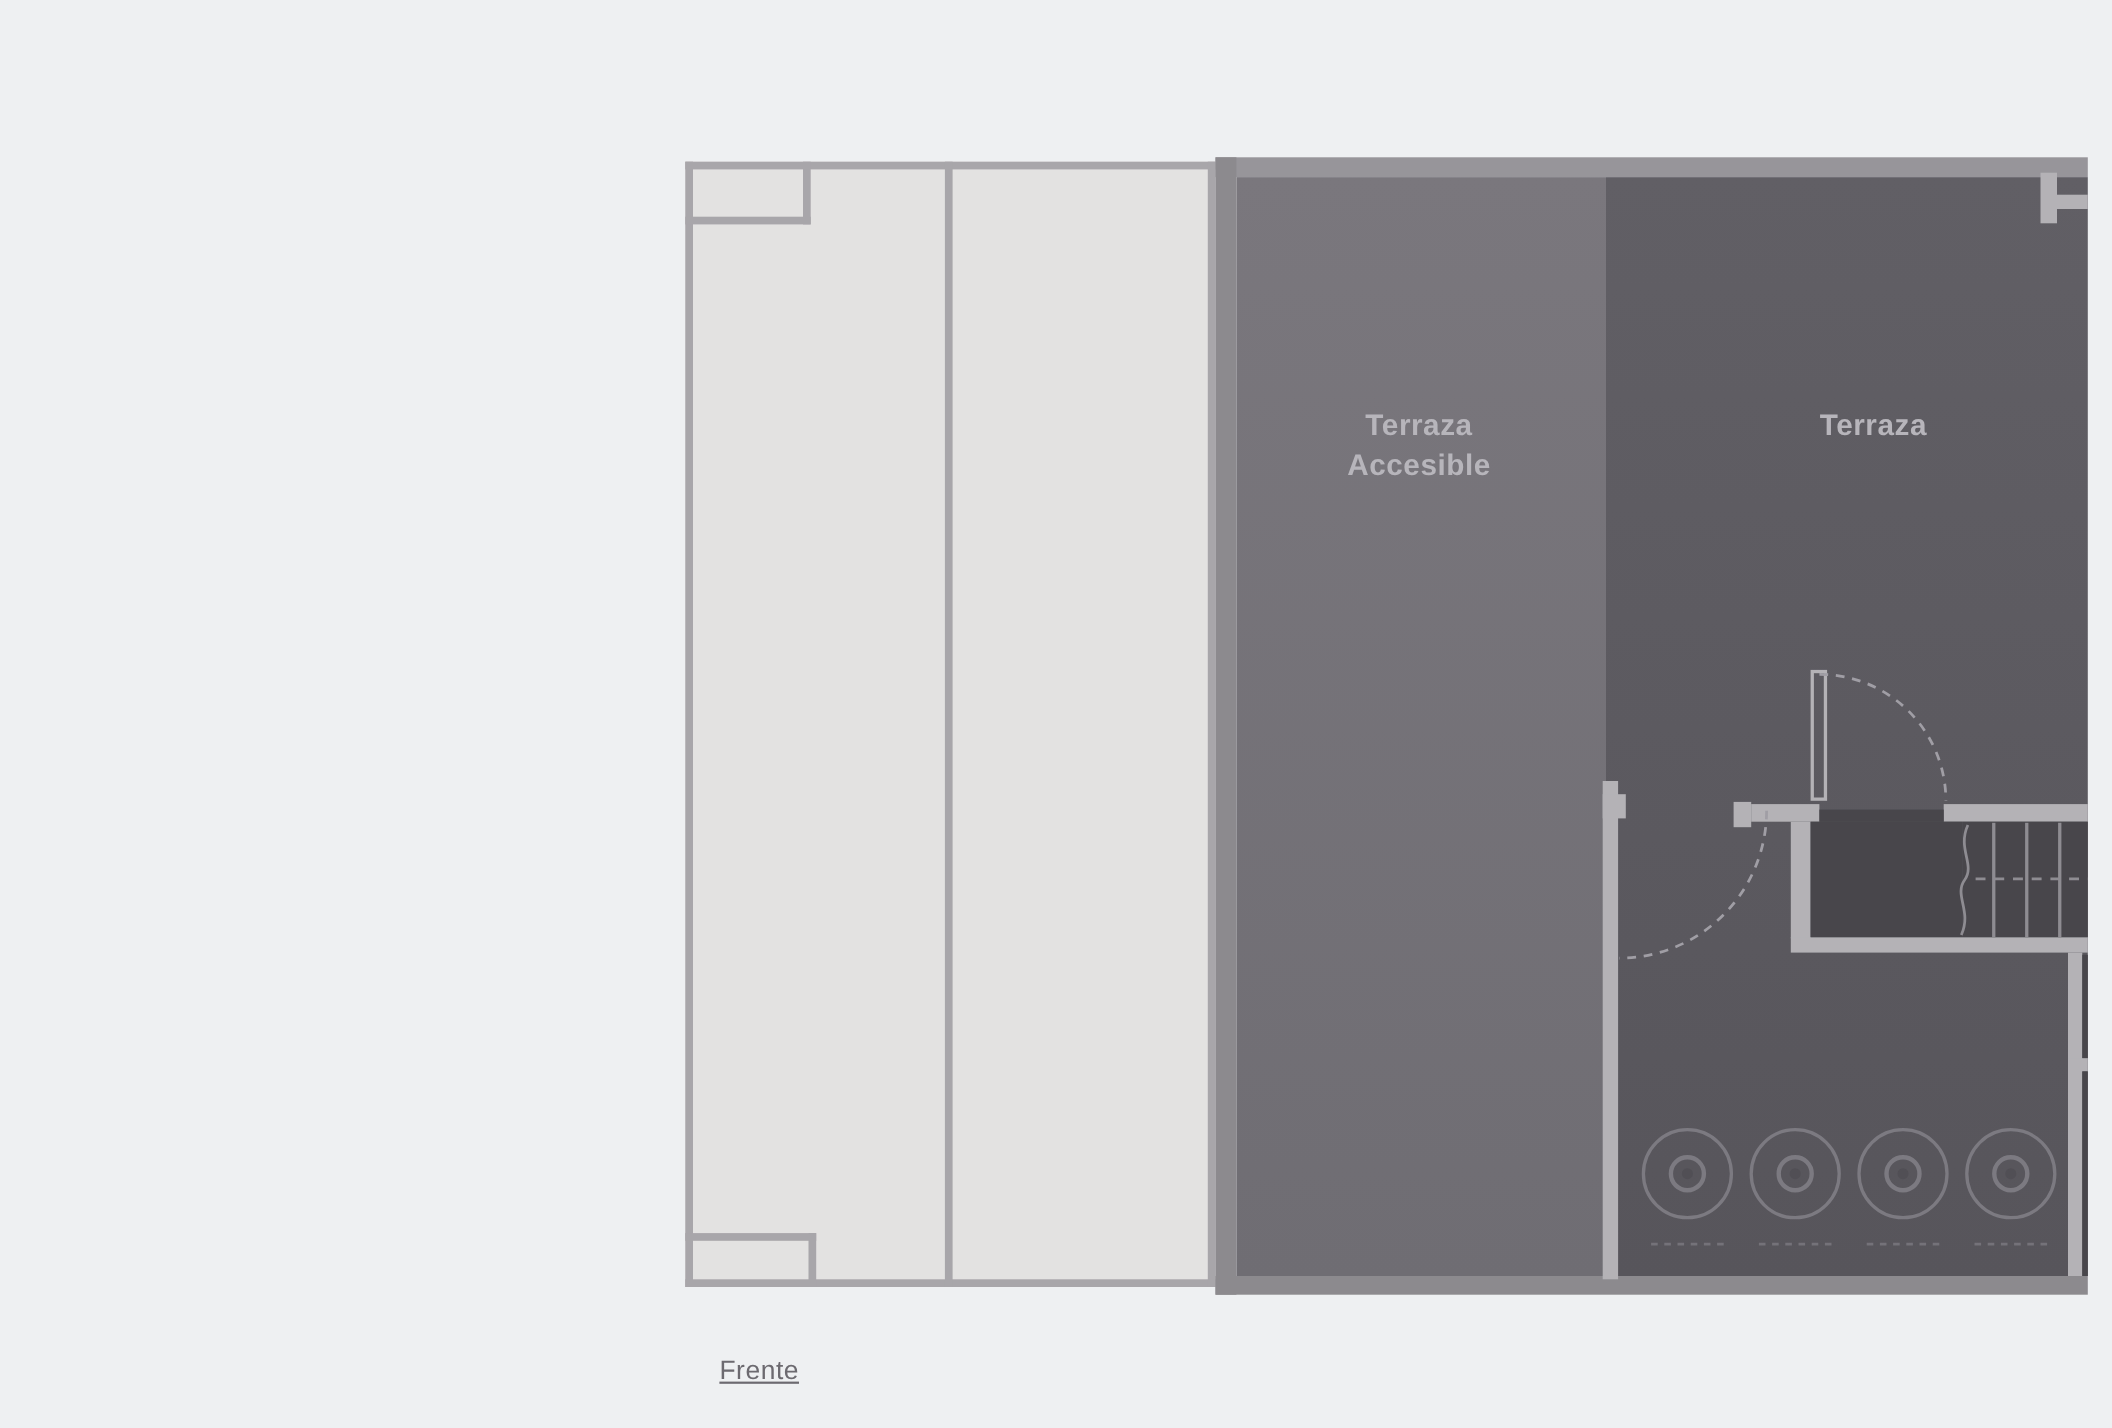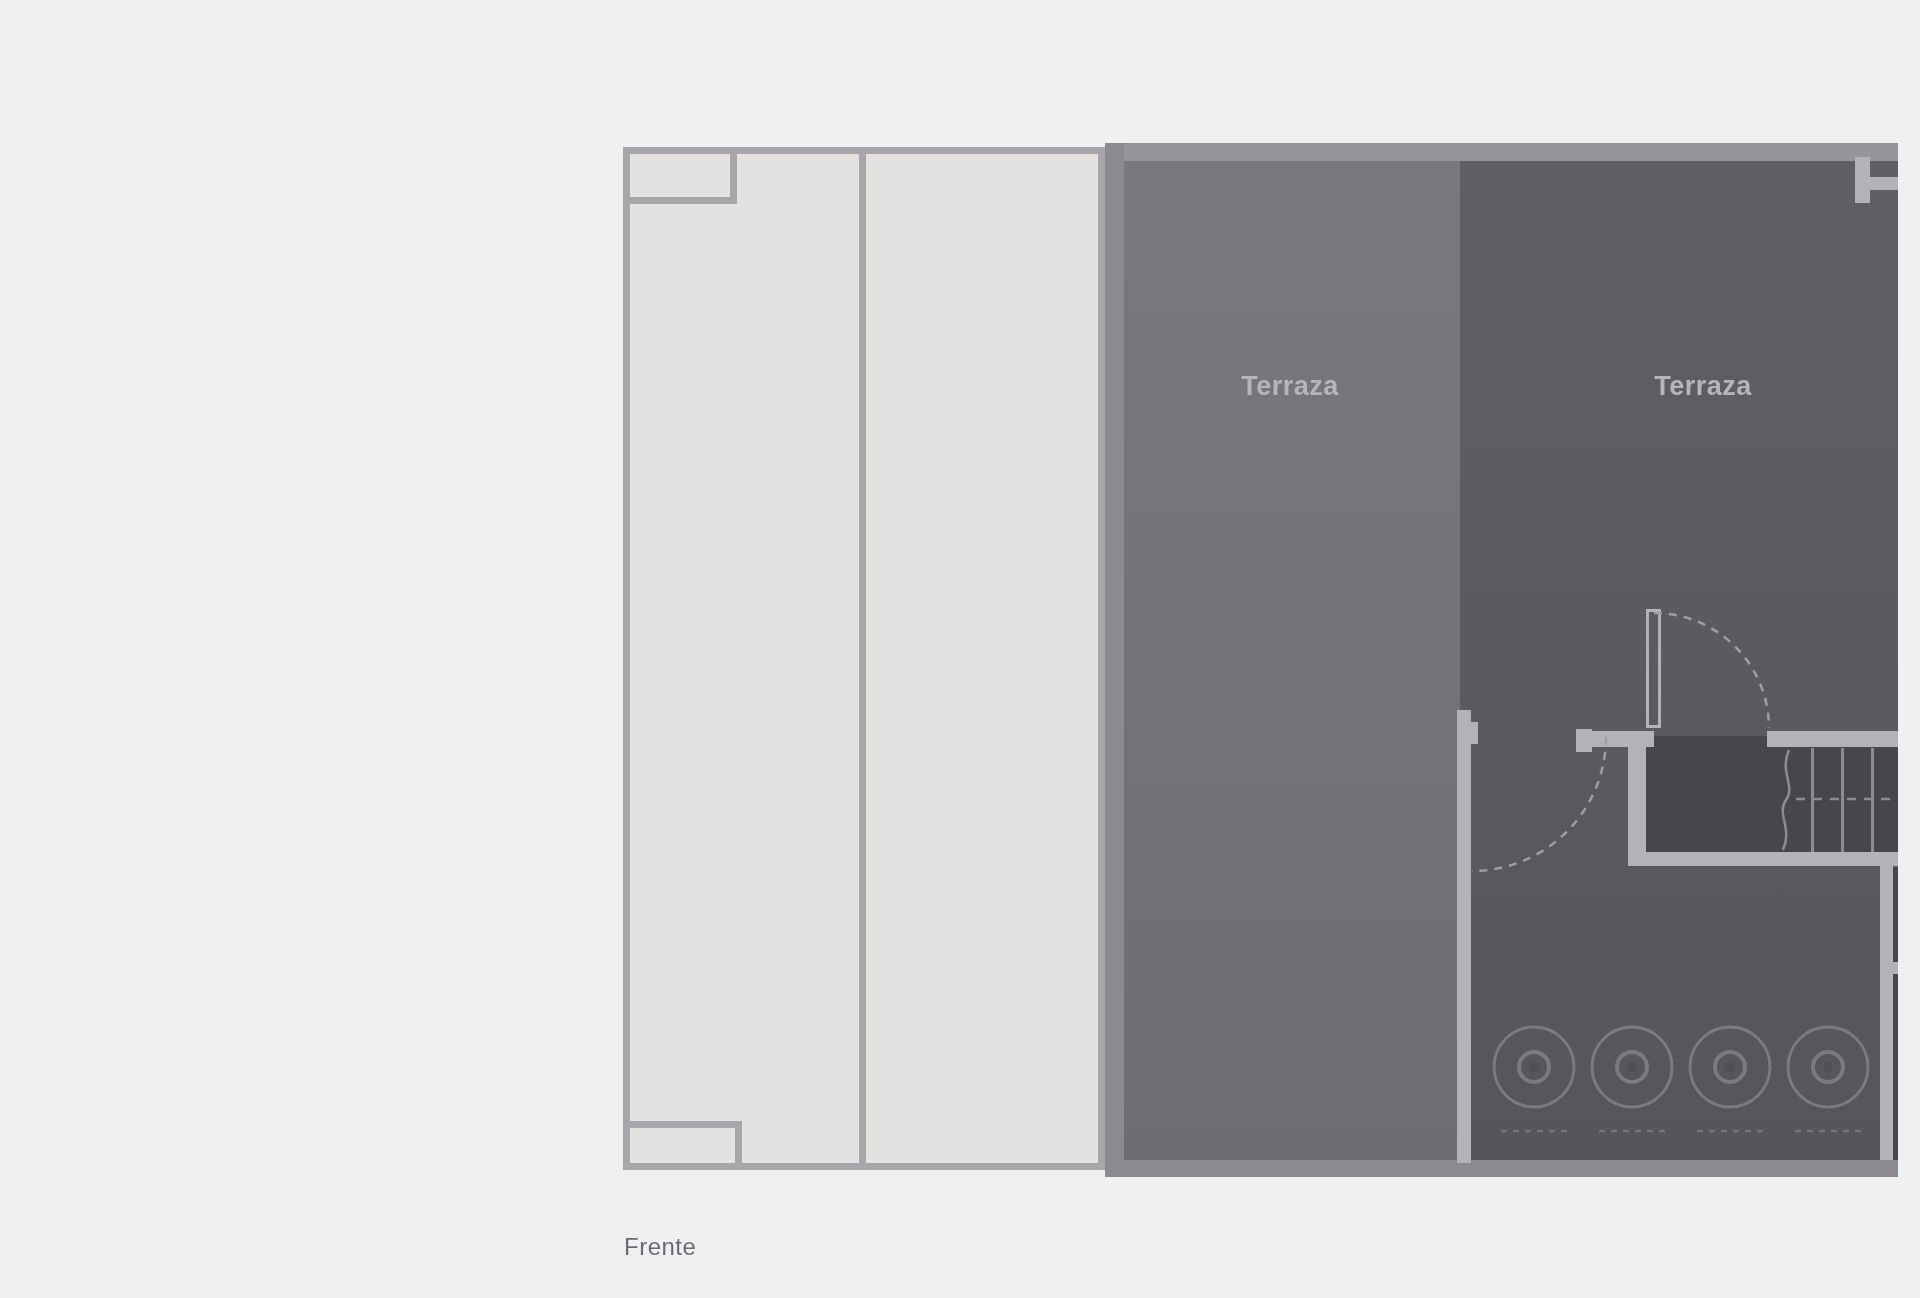--- a/index.html
+++ b/index.html
@@ -111,19 +111,20 @@
     <g style="stroke:var(--under-dash,#747279);stroke-width:2.5;stroke-dasharray:6 6;">
       <line x1="1501" y1="1131" x2="1567" y2="1131"></line>
       <line x1="1599" y1="1131" x2="1665" y2="1131"></line>
       <line x1="1697" y1="1131" x2="1763" y2="1131"></line>
       <line x1="1795" y1="1131" x2="1861" y2="1131"></line>
     </g>
   </svg>
 
   <div class="room-label" style="left:1140px;top:368px;">
     <div>Terraza</div>
+    <div>Accesible</div>
   </div>
   <div class="room-label" style="left:1553px;top:368px;">
     <div>Terraza</div>
   </div>
-  <div class="front-label" style="left:624px;top:1233px;">Frente</div>
+  <div class="front-label" style="left:654px;top:1233px;text-decoration:underline;">Frente</div>
 
 </div>
 
 </body></html>

